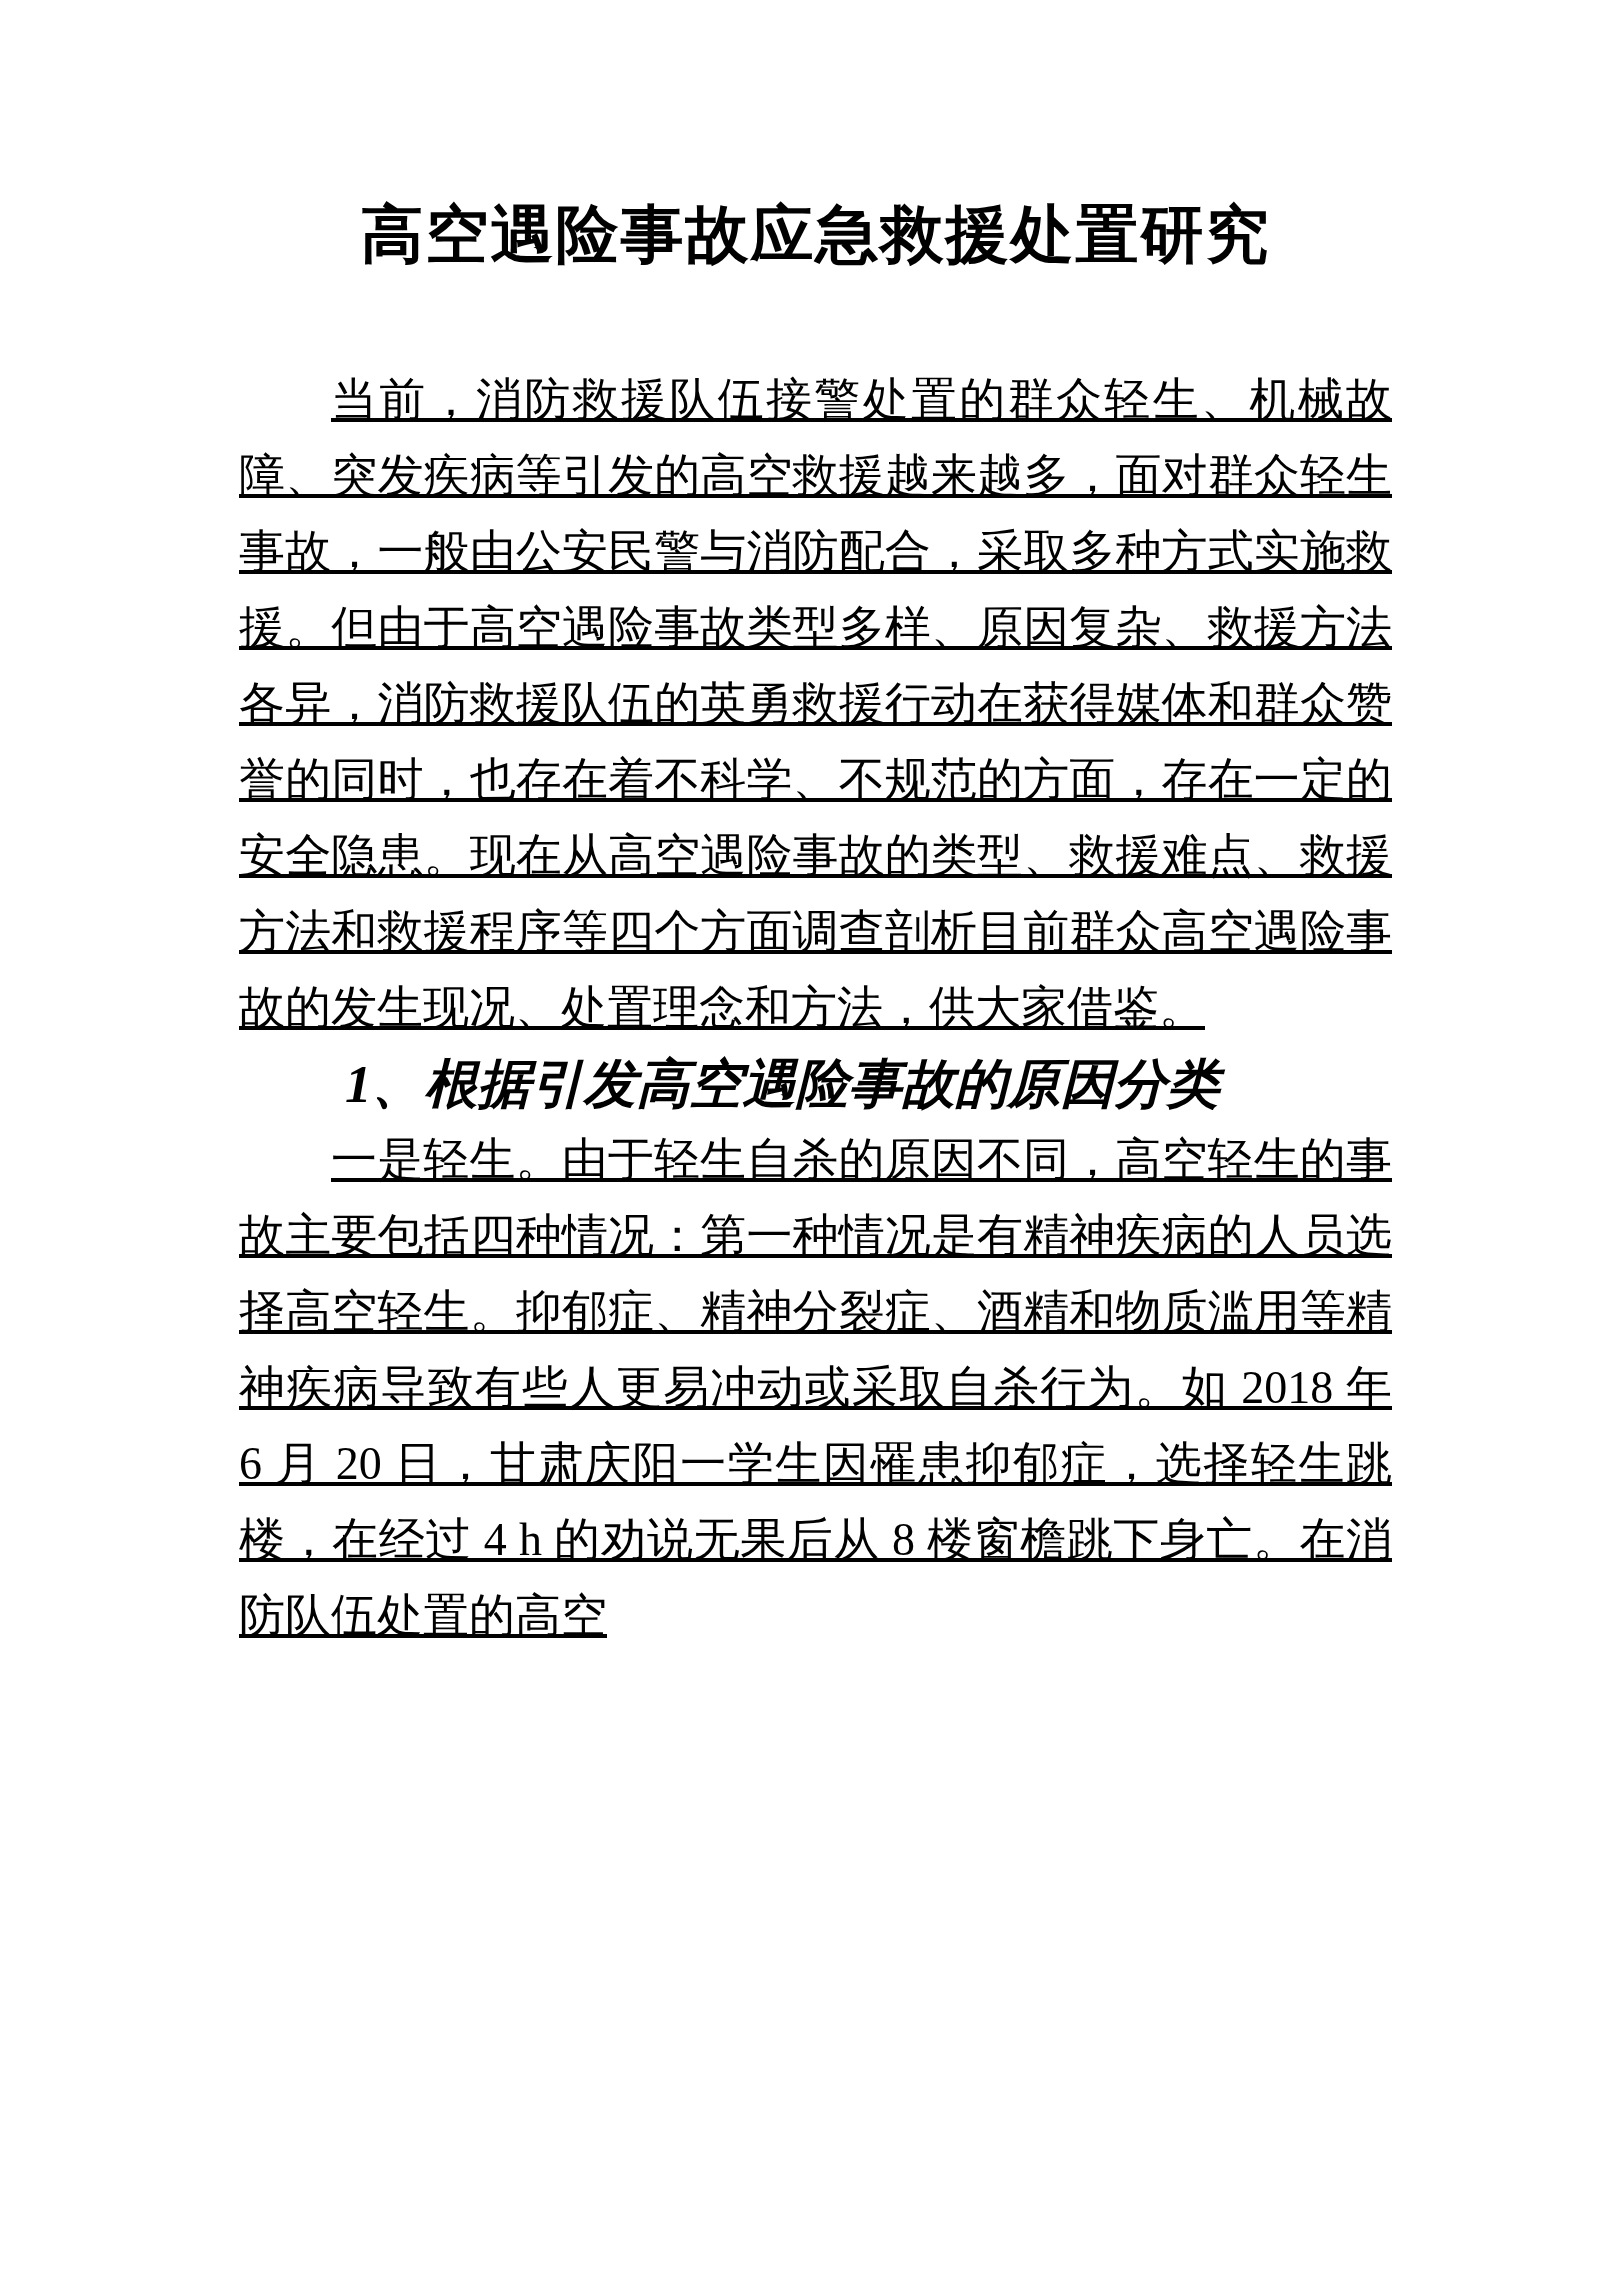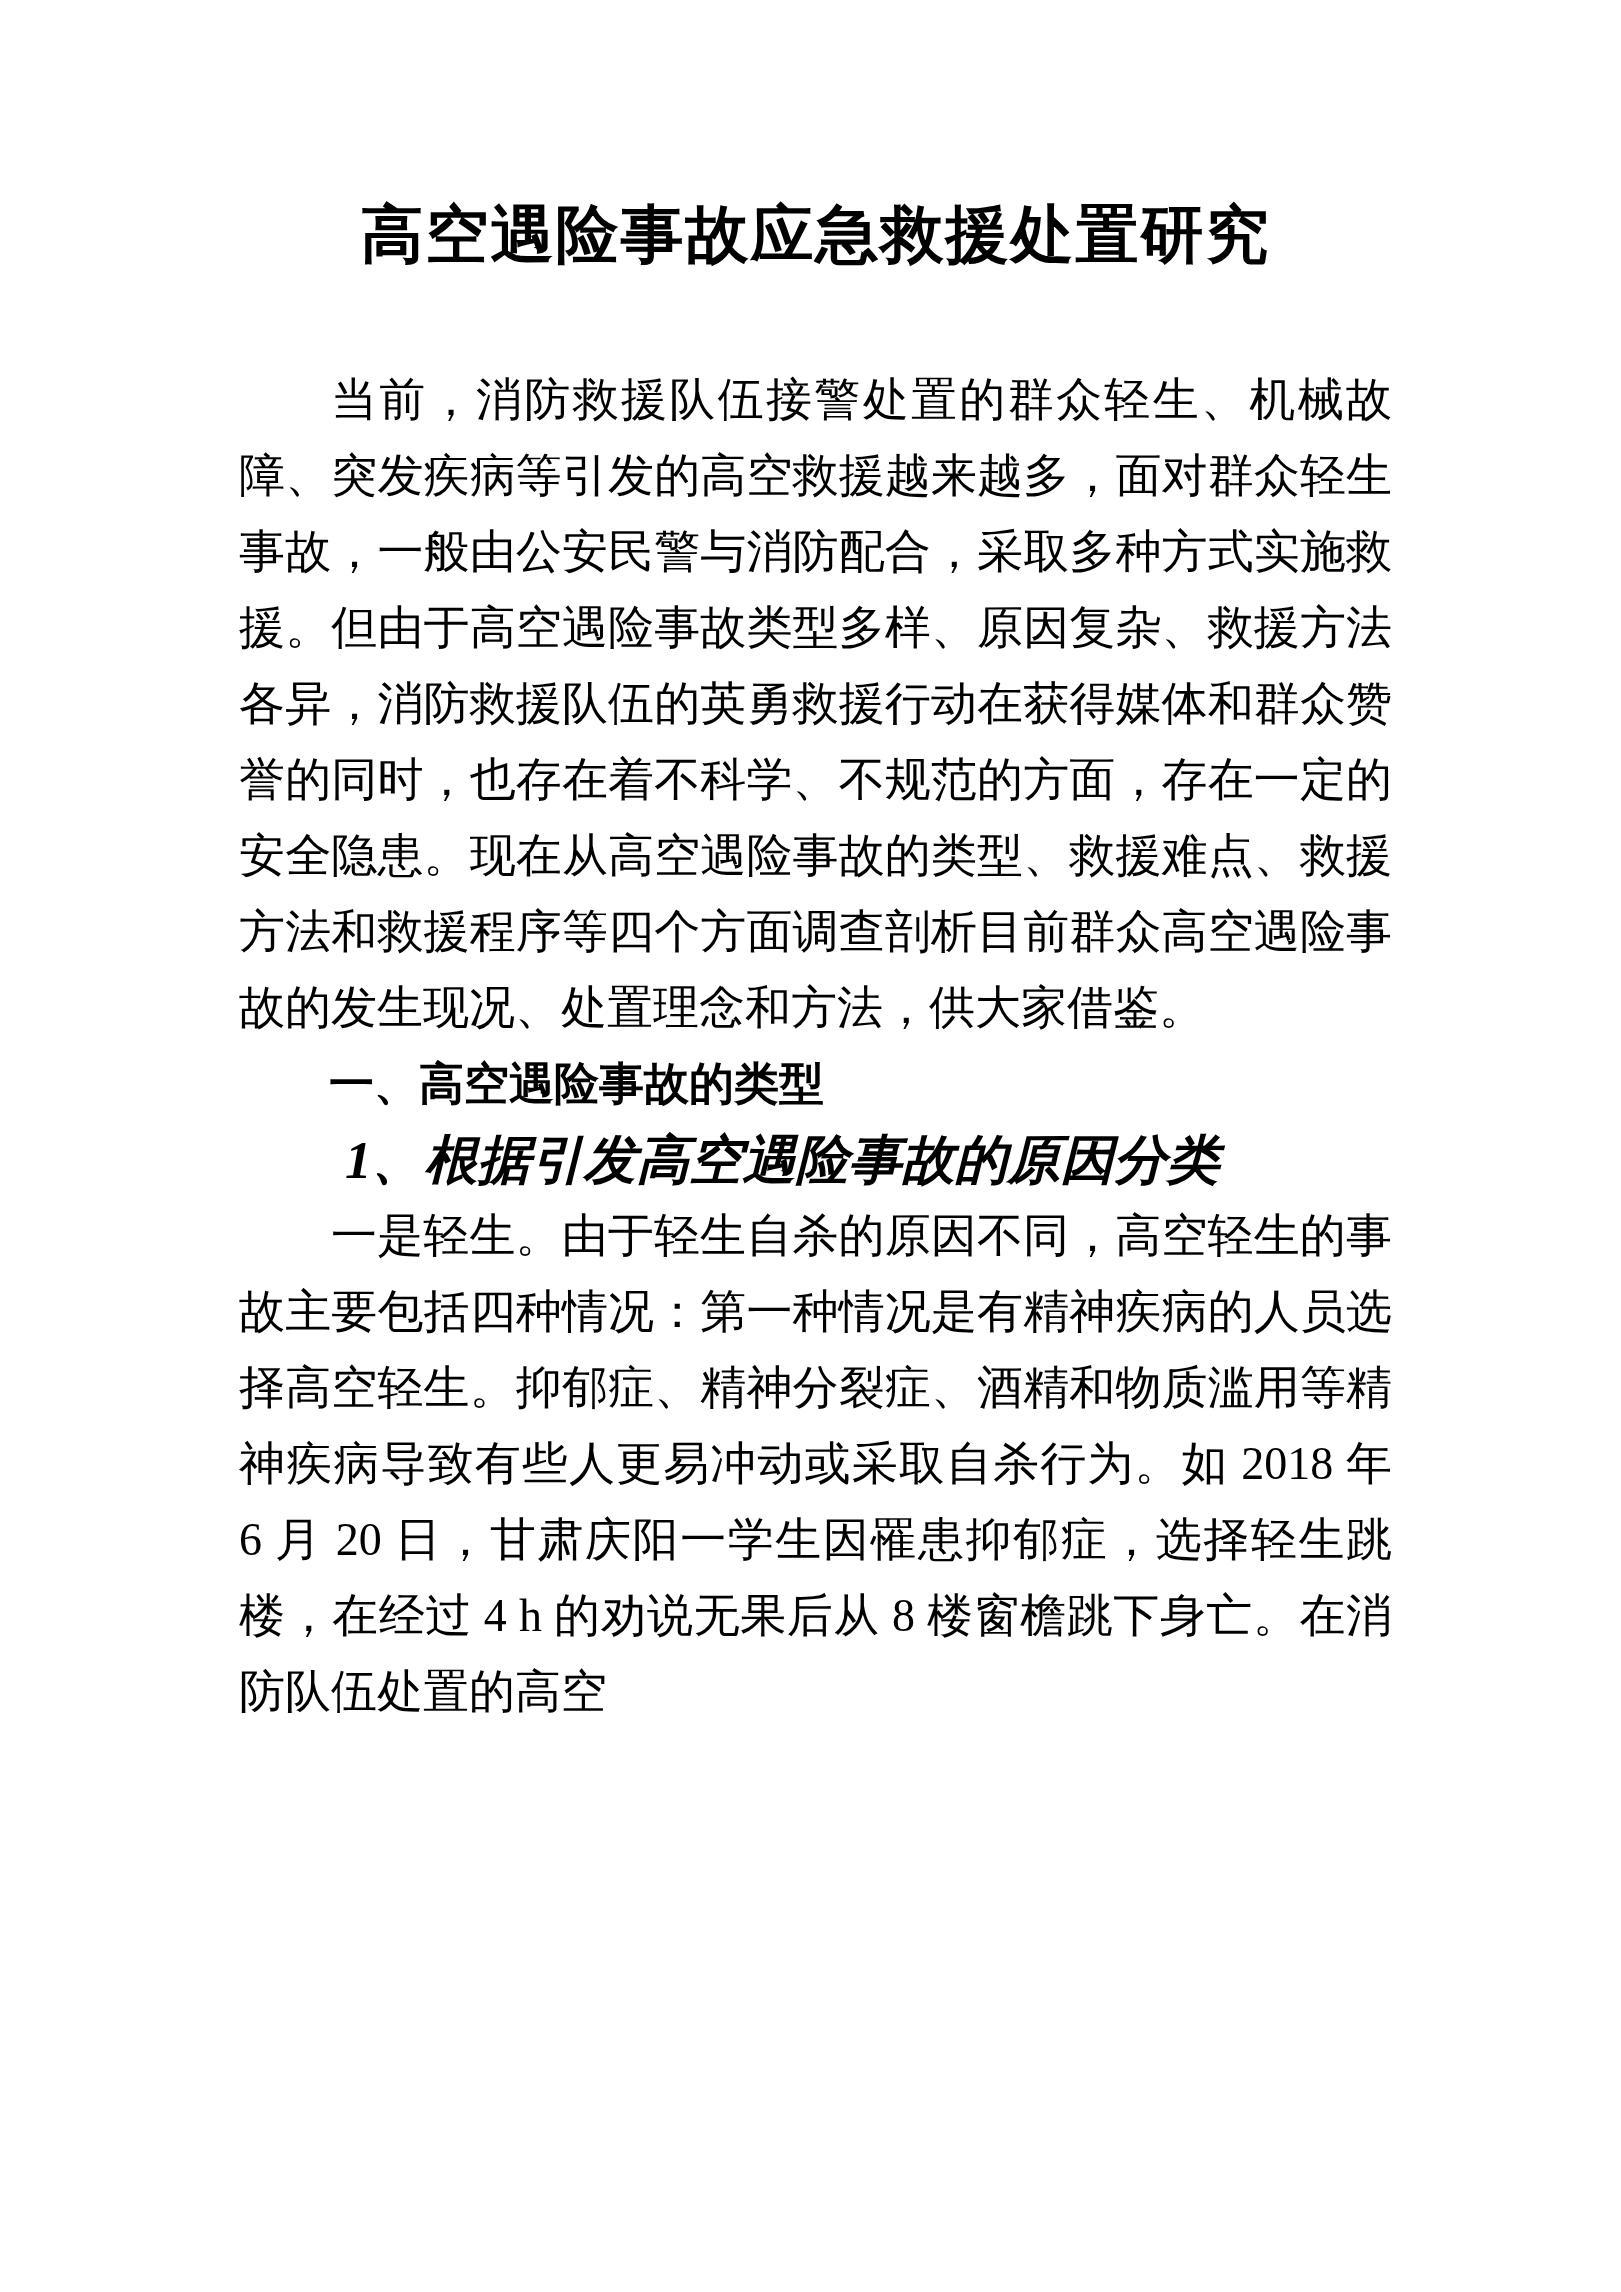--- a/index.html
+++ b/index.html
@@ -27,20 +27,21 @@
     line-height: 86px;
     letter-spacing: 2px;
   }
   .body-para {
     margin: 0;
     font-size: 46px;
     line-height: 76px;
     text-align: justify;
     text-indent: 2em;
     font-weight: 400;
+    text-decoration: underline;
   }
   .heading-1 {
     margin: 0;
     font-size: 45px;
     line-height: 76px;
     font-weight: 700;
     text-indent: 2em;
     font-family: "Liberation Sans", "DejaVu Sans", sans-serif;
   }
   .heading-2 {
@@ -55,21 +56,20 @@
 </style>
 </head>
 <body>
 
 <div class="page">
 
   <h1 class="doc-title">高空遇险事故应急救援处置研究</h1>
 
   <p class="body-para">当前，消防救援队伍接警处置的群众轻生、机械故障、突发疾病等引发的高空救援越来越多，面对群众轻生事故，一般由公安民警与消防配合，采取多种方式实施救援。但由于高空遇险事故类型多样、原因复杂、救援方法各异，消防救援队伍的英勇救援行动在获得媒体和群众赞誉的同时，也存在着不科学、不规范的方面，存在一定的安全隐患。现在从高空遇险事故的类型、救援难点、救援方法和救援程序等四个方面调查剖析目前群众高空遇险事故的发生现况、处置理念和方法，供大家借鉴。</p>
 
-  <h2 class="heading-1">一、高空遇险事故的类型</h2>
 
 
   <h3 class="heading-2">1、根据引发高空遇险事故的原因分类</h3>
 
   <p class="body-para">一是轻生。由于轻生自杀的原因不同，高空轻生的事故主要包括四种情况：第一种情况是有精神疾病的人员选择高空轻生。抑郁症、精神分裂症、酒精和物质滥用等精神疾病导致有些人更易冲动或采取自杀行为。如 2018 年 6 月 20 日，甘肃庆阳一学生因罹患抑郁症，选择轻生跳楼，在经过 4 h 的劝说无果后从 8 楼窗檐跳下身亡。在消防队伍处置的高空</p>
 
 </div>
 
 
 </body></html>

